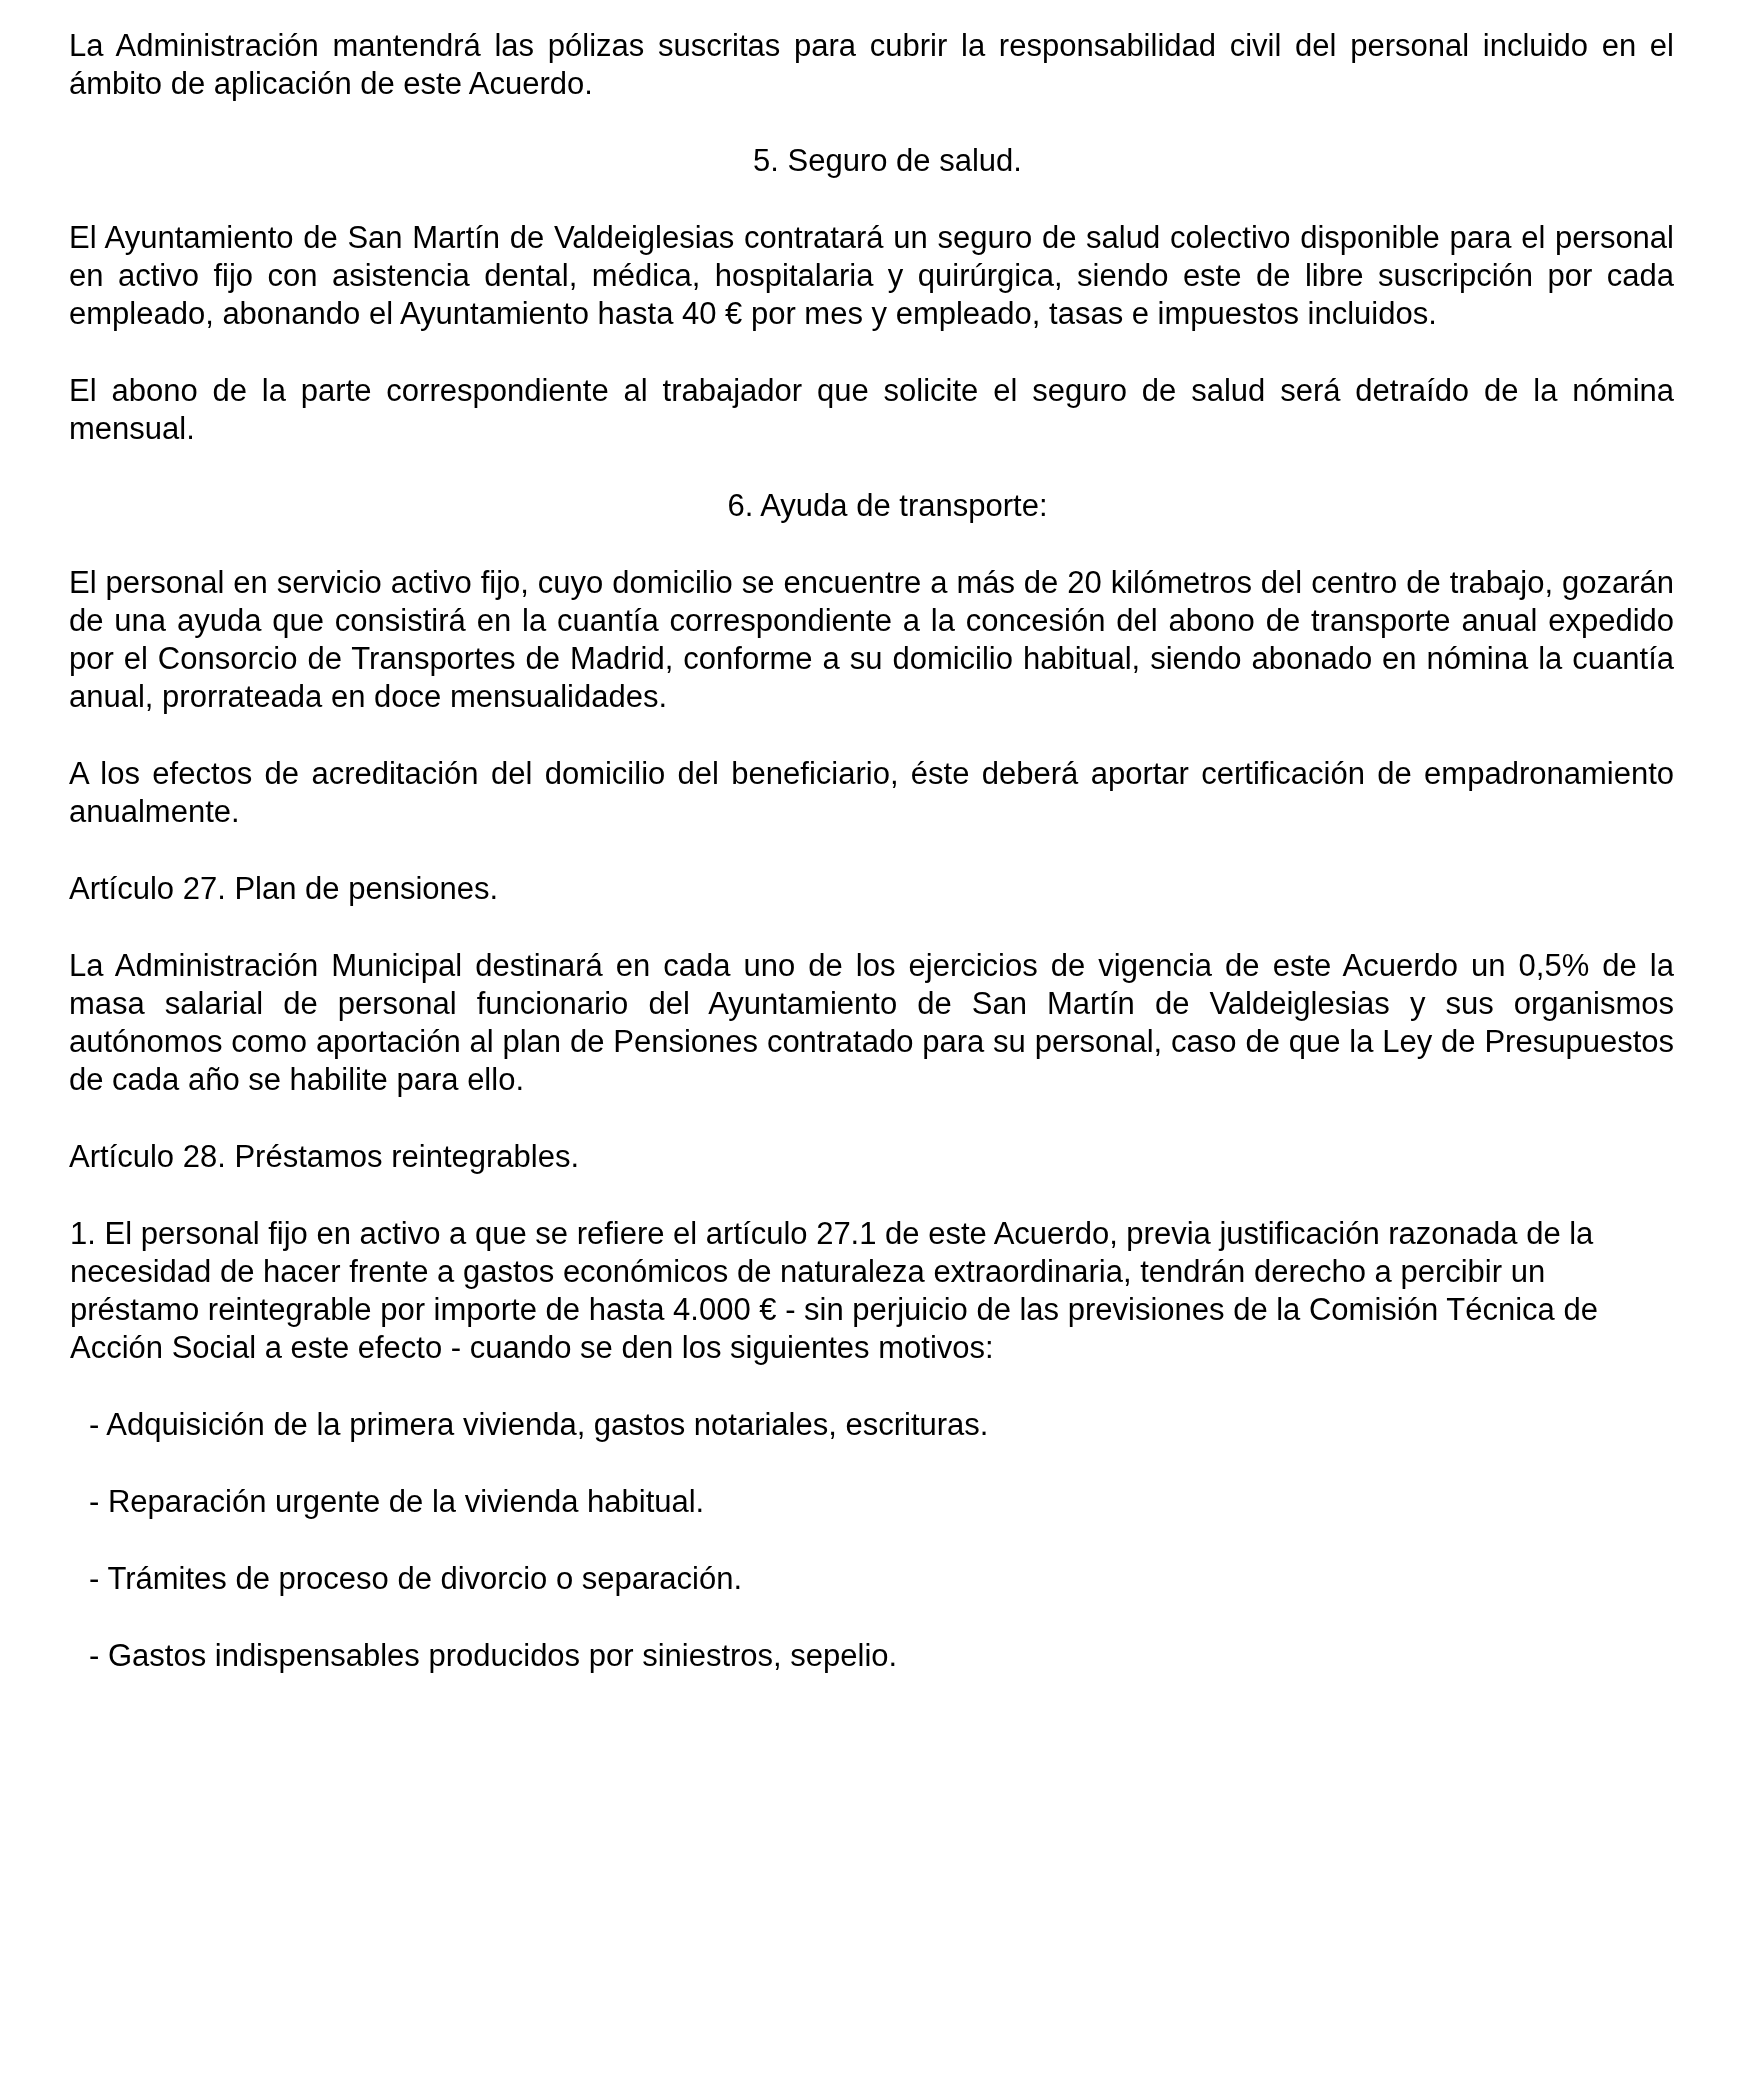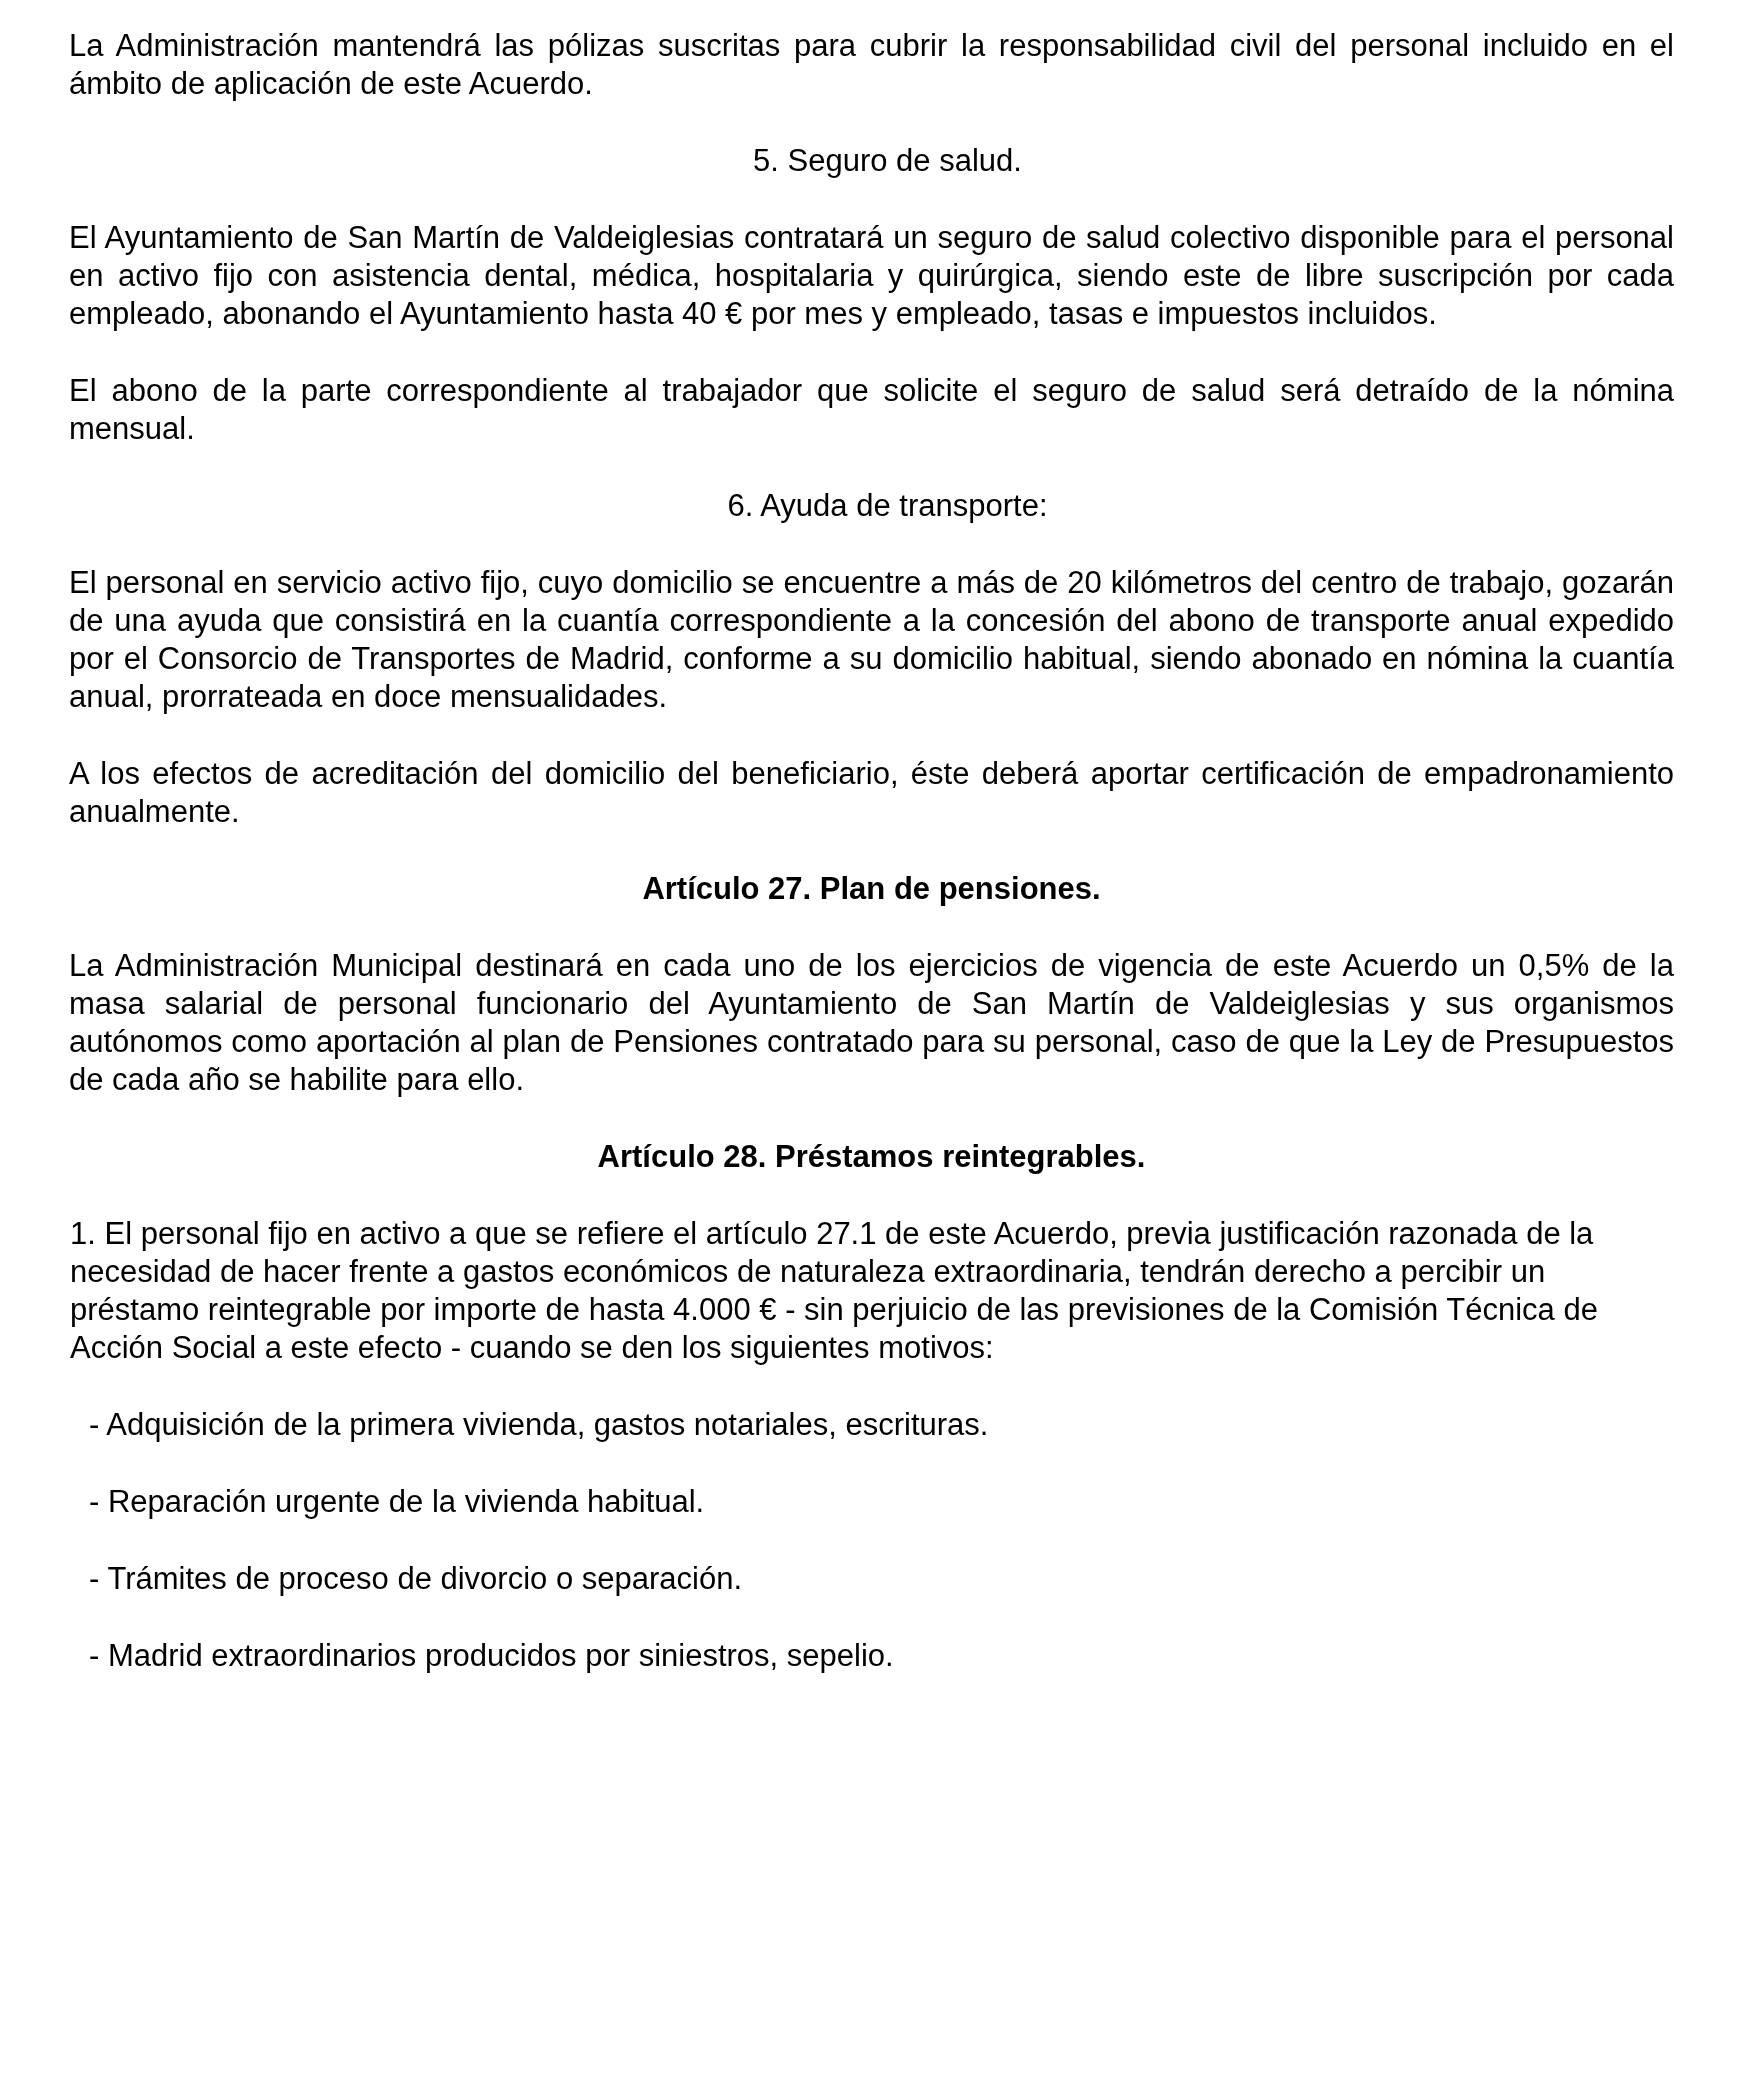--- a/index.html
+++ b/index.html
@@ -26,22 +26,22 @@
   .block { margin: 0 0 39px 0; }
   .para {
     text-align: justify;
     text-justify: inter-word;
   }
   .num-item {
     margin-left: 32px;
     text-align: center;
   }
   .heading {
-    font-weight: bold;
-    text-align: center;
+    font-weight: normal;
+    text-align: left;
   }
   .num-para {
     margin-left: 1px;
     margin-right: 29.5px;
     text-align: left;
   }
   .dash-item {
     margin-left: 20px;
     text-align: left;
   }
@@ -57,15 +57,15 @@
   <p class="block num-item">6. Ayuda de transporte:</p>
   <p class="block para">El personal en servicio activo fijo, cuyo domicilio se encuentre a más de 20 kilómetros del centro de trabajo, gozarán de una ayuda que consistirá en la cuantía correspondiente a la concesión del abono de transporte anual expedido por el Consorcio de Transportes de Madrid, conforme a su domicilio habitual, siendo abonado en nómina la cuantía anual, prorrateada en doce mensualidades.</p>
   <p class="block para">A los efectos de acreditación del domicilio del beneficiario, éste deberá aportar certificación de empadronamiento anualmente.</p>
   <p class="block heading">Artículo 27. Plan de pensiones.</p>
   <p class="block para">La Administración Municipal destinará en cada uno de los ejercicios de vigencia de este Acuerdo un 0,5% de la masa salarial de personal funcionario del Ayuntamiento de San Martín de Valdeiglesias y sus organismos autónomos como aportación al plan de Pensiones contratado para su personal, caso de que la Ley de Presupuestos de cada año se habilite para ello.</p>
   <p class="block heading">Artículo 28. Préstamos reintegrables.</p>
   <p class="block num-para">1. El personal fijo en activo a que se refiere el artículo 27.1 de este Acuerdo, previa justificación razonada de la necesidad de hacer frente a gastos económicos de naturaleza extraordinaria, tendrán derecho a percibir un préstamo reintegrable por importe de hasta 4.000 € - sin perjuicio de las previsiones de la Comisión Técnica de Acción Social a este efecto - cuando se den los siguientes motivos:</p>
   <p class="block dash-item">- Adquisición de la primera vivienda, gastos notariales, escrituras.</p>
   <p class="block dash-item">- Reparación urgente de la vivienda habitual.</p>
   <p class="block dash-item">- Trámites de proceso de divorcio o separación.</p>
-  <p class="block dash-item">- Madrid extraordinarios producidos por siniestros, sepelio.</p>
+  <p class="block dash-item">- Gastos indispensables producidos por siniestros, sepelio.</p>
 </div>
 
 
 </body></html>

